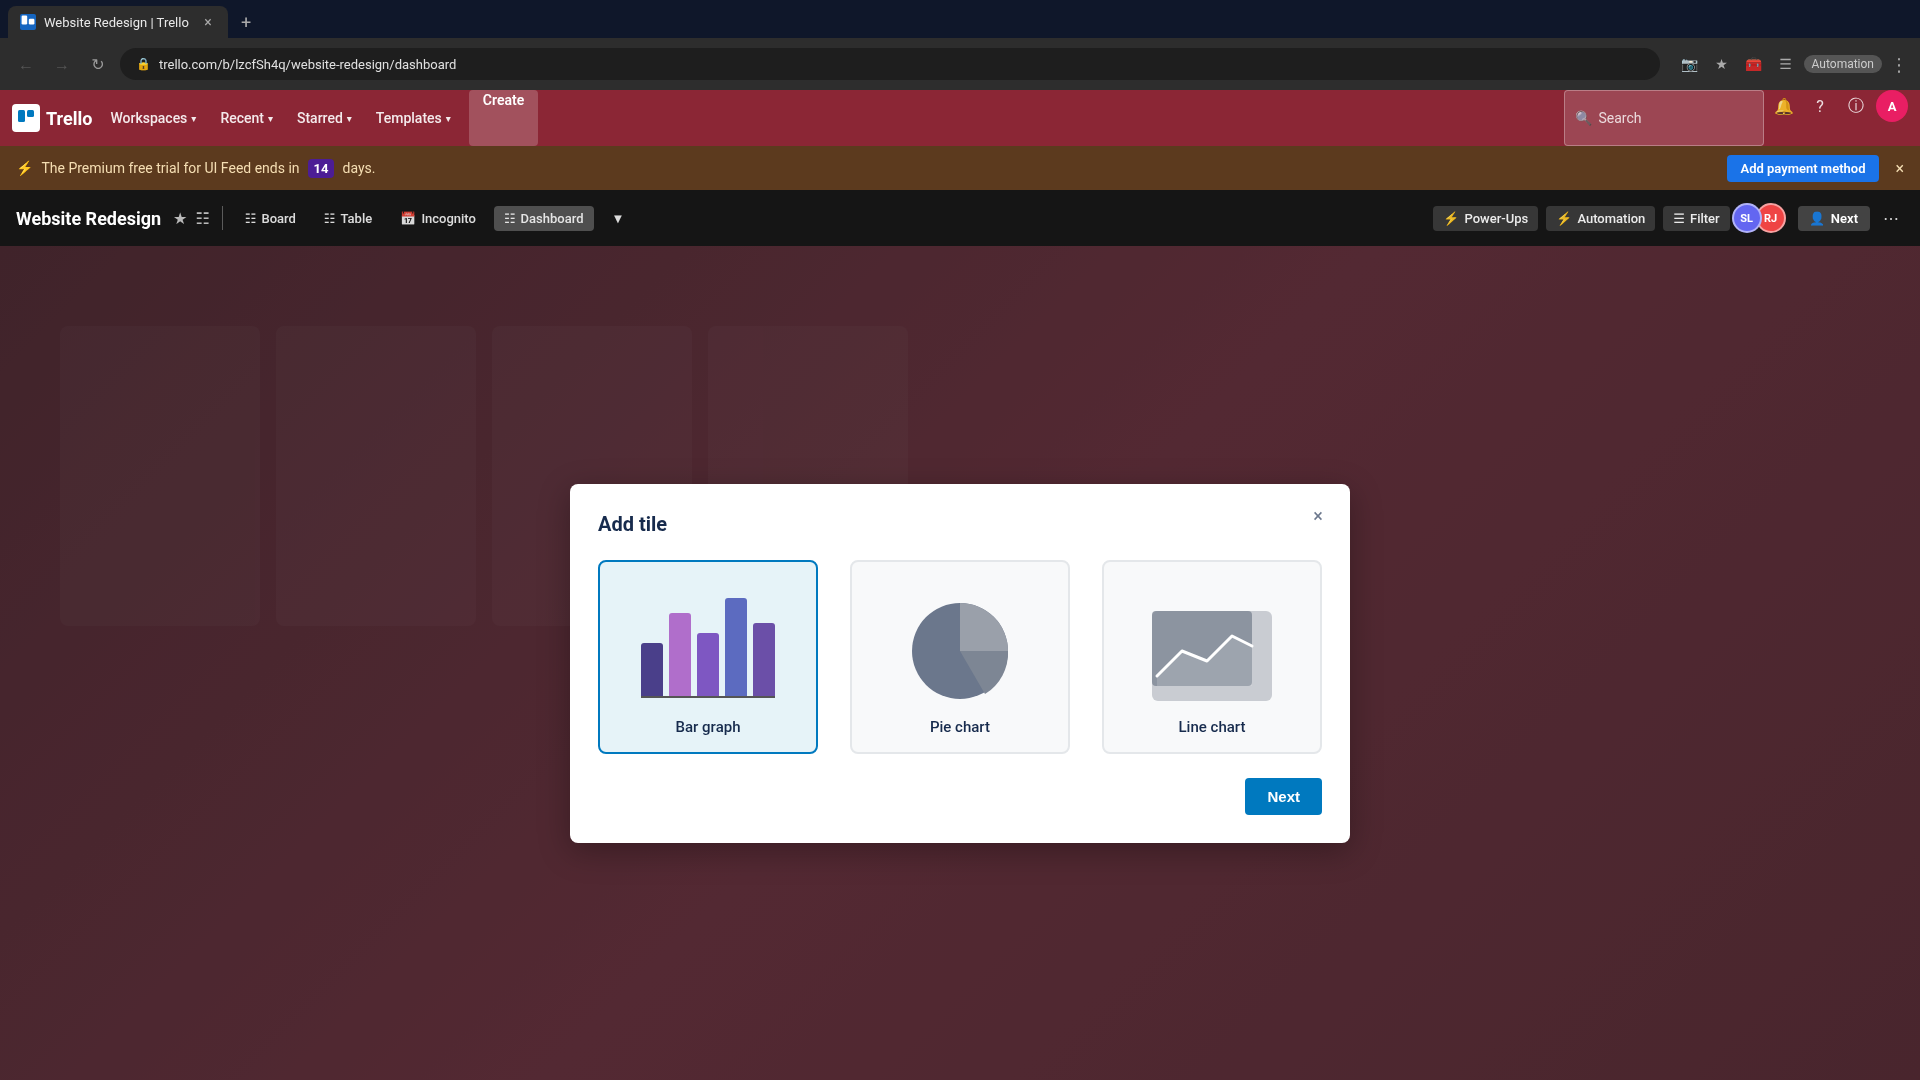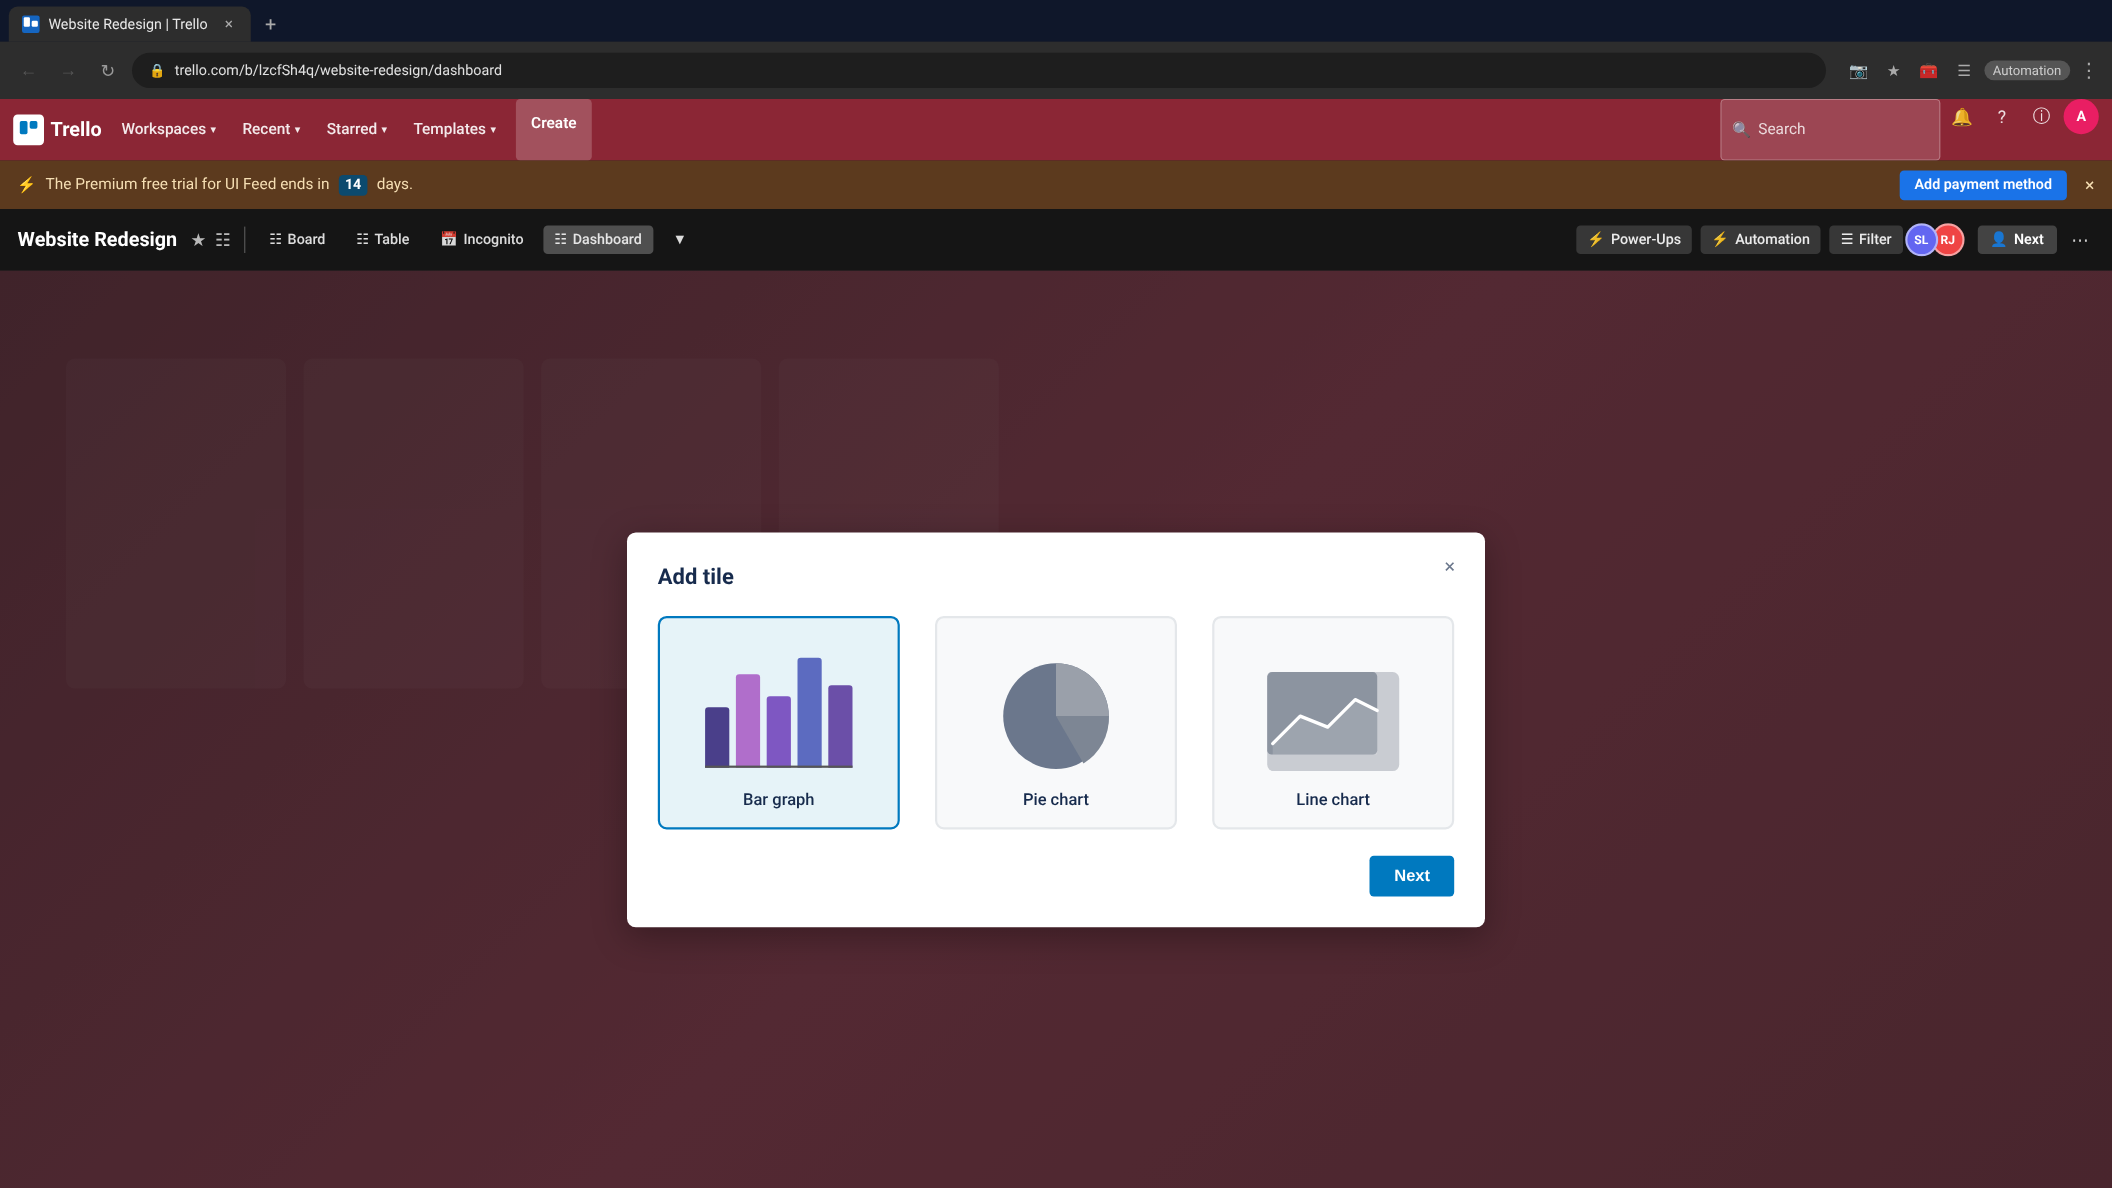--- a/index.html
+++ b/index.html
@@ -27,30 +27,30 @@
     .trello-app { width: 100%; height: calc(1080px - 90px); display: flex; flex-direction: column; }
 
     
     .trello-nav { height: 56px; background: #8b2635; display: flex; padding: 0 12px; gap: 4px; }
     .trello-logo-area { display: flex; align-items: center; gap: 6px; margin-right: 4px; }
     .trello-logo-icon { width: 28px; height: 28px; background: white; border-radius: 4px; display: flex; align-items: center; justify-content: center; }
     .trello-logo-icon svg { width: 20px; height: 20px; }
     .trello-wordmark { color: white; font-size: 18px; font-weight: 700; }
     .nav-item { color: rgba(255,255,255,0.9); font-size: 14px; font-weight: 500; padding: 6px 10px; border-radius: 4px; cursor: pointer; display: flex; align-items: center; gap: 4px; }
     .nav-chevron { font-size: 10px; }
-    .nav-create { background: rgba(255,255,255,0.2); color: white; font-size: 14px; font-weight: 600; padding: 14px 14px; border-radius: 4px; cursor: pointer; margin-left: 4px; }
+    .nav-create { background: rgba(255,255,255,0.2); color: white; font-size: 14px; font-weight: 600; padding: 2px 14px; border-radius: 4px; cursor: pointer; margin-left: 4px; }
     .nav-spacer { flex: 1; }
     .nav-search { background: rgba(255,255,255,0.15); border: 1px solid rgba(255,255,255,0.3); border-radius: 4px; display: flex; align-items: center; padding: 6px 10px; gap: 6px; color: rgba(255,255,255,0.8); font-size: 14px; width: 200px; cursor: pointer; }
     .nav-icon-btn { width: 32px; height: 32px; border-radius: 50%; display: flex; align-items: center; justify-content: center; color: rgba(255,255,255,0.85); cursor: pointer; font-size: 16px; }
     .nav-avatar { width: 32px; height: 32px; border-radius: 50%; background: #e91e63; display: flex; align-items: center; justify-content: center; color: white; font-size: 13px; font-weight: 700; cursor: pointer; }
 
     
     .trial-banner { height: 44px; background: #5c3a1e; display: flex; align-items: center; padding: 0 16px; gap: 8px; color: #f5deb3; font-size: 14px; }
     .trial-banner .lightning { color: #ffd700; }
-    .trial-days { background: #0c4a6e; color: white; padding: 2px 6px; border-radius: 4px; font-weight: 700; font-size: 13px; }
+    .trial-days { background: #4c1d95; color: white; padding: 2px 6px; border-radius: 4px; font-weight: 700; font-size: 13px; }
     .trial-banner-spacer { flex: 1; }
     .add-payment-btn { background: #1a73e8; color: white; padding: 6px 14px; border-radius: 4px; font-size: 13px; font-weight: 600; cursor: pointer; }
     .trial-close { color: #f5deb3; cursor: pointer; font-size: 16px; margin-left: 8px; }
 
     
     .board-header { height: 56px; background: rgba(0,0,0,0.25); display: flex; align-items: center; padding: 0 16px; gap: 8px; }
     .board-title { color: white; font-size: 18px; font-weight: 700; margin-right: 4px; }
     .board-star-btn { color: rgba(255,255,255,0.7); cursor: pointer; font-size: 16px; }
     .board-separator { width: 1px; height: 24px; background: rgba(255,255,255,0.3); margin: 0 4px; }
     .board-view-btn { color: rgba(255,255,255,0.85); font-size: 13px; font-weight: 500; padding: 5px 10px; border-radius: 4px; cursor: pointer; display: flex; align-items: center; gap: 5px; }

